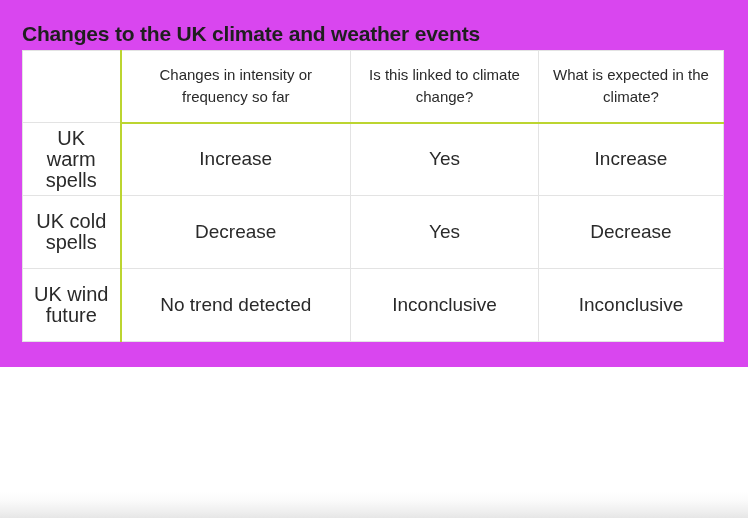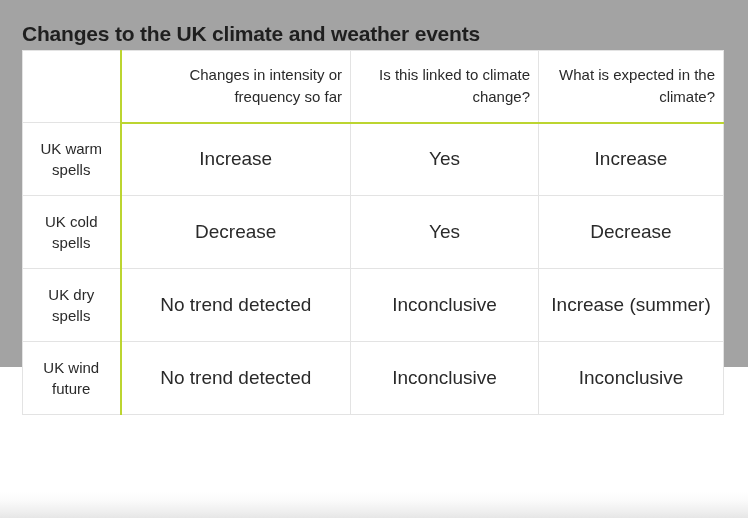--- a/index.html
+++ b/index.html
@@ -12,21 +12,21 @@
     height: 518px;
     overflow: hidden;
     font-family: "Liberation Sans", sans-serif;
     -webkit-font-smoothing: antialiased;
   }
 
   #page {
     position: relative;
     width: 748px;
     height: 367px;
-    background: #a3a3a3;
+    background: #d946ef;
   }
 
   
   .page-title {
     position: absolute;
     left: 22px;
     top: 6px;
     width: 700px;
     font-size: 21px;
     font-weight: bold;
@@ -66,40 +66,39 @@
     box-sizing: border-box;
   }
 
   
   table.climate-table thead th {
     height: 72px;
     font-size: 15px;
     font-weight: normal;
     line-height: 22px;
     color: #2a2a2a;
-    text-align: right;
   }
   table.climate-table thead th.corner {
     border-right: 2px solid #bcd530;
   }
 
   
   table.climate-table thead th.headcell {
     border-bottom: 2px solid #bcd530;
   }
 
   
   table.climate-table tbody td {
     height: 73px;
     font-size: 19px;
     line-height: 20px;
   }
 
   table.climate-table tbody td.rowlabel {
-    font-size: 15px;
+    font-size: 20px;
     line-height: 21px;
     border-right: 2px solid #bcd530;
     color: #2a2a2a;
   }
 
   
   .bottom-fade {
     position: absolute;
     left: 0;
     top: 492px;
@@ -138,26 +137,20 @@
           <td>Yes</td>
           <td>Increase</td>
         </tr>
         <tr>
           <td class="rowlabel">UK cold spells</td>
           <td>Decrease</td>
           <td>Yes</td>
           <td>Decrease</td>
         </tr>
         <tr>
-          <td class="rowlabel">UK dry spells</td>
-          <td>No trend detected</td>
-          <td>Inconclusive</td>
-          <td>Increase (summer)</td>
-        </tr>
-        <tr>
           <td class="rowlabel">UK wind future</td>
           <td>No trend detected</td>
           <td>Inconclusive</td>
           <td>Inconclusive</td>
         </tr>
       </tbody>
     </table>
   </div>
 
   <div class="bottom-fade"></div>

